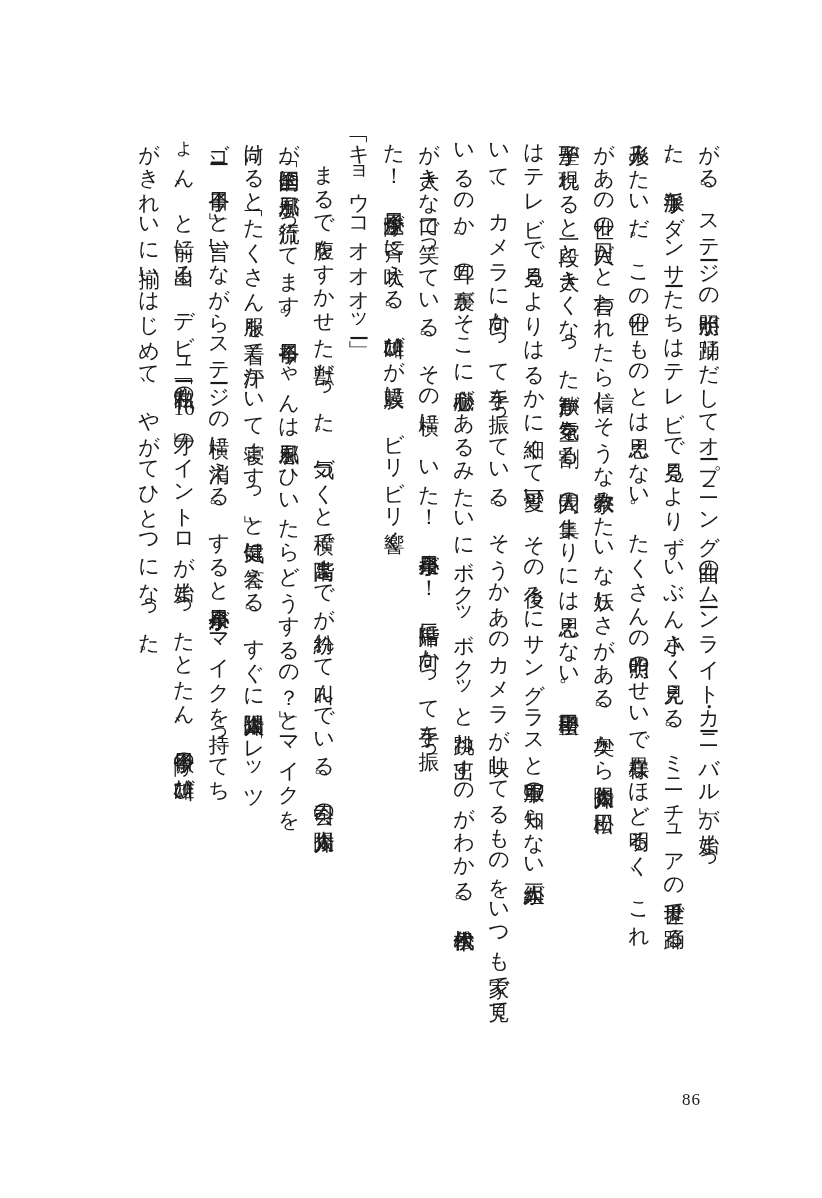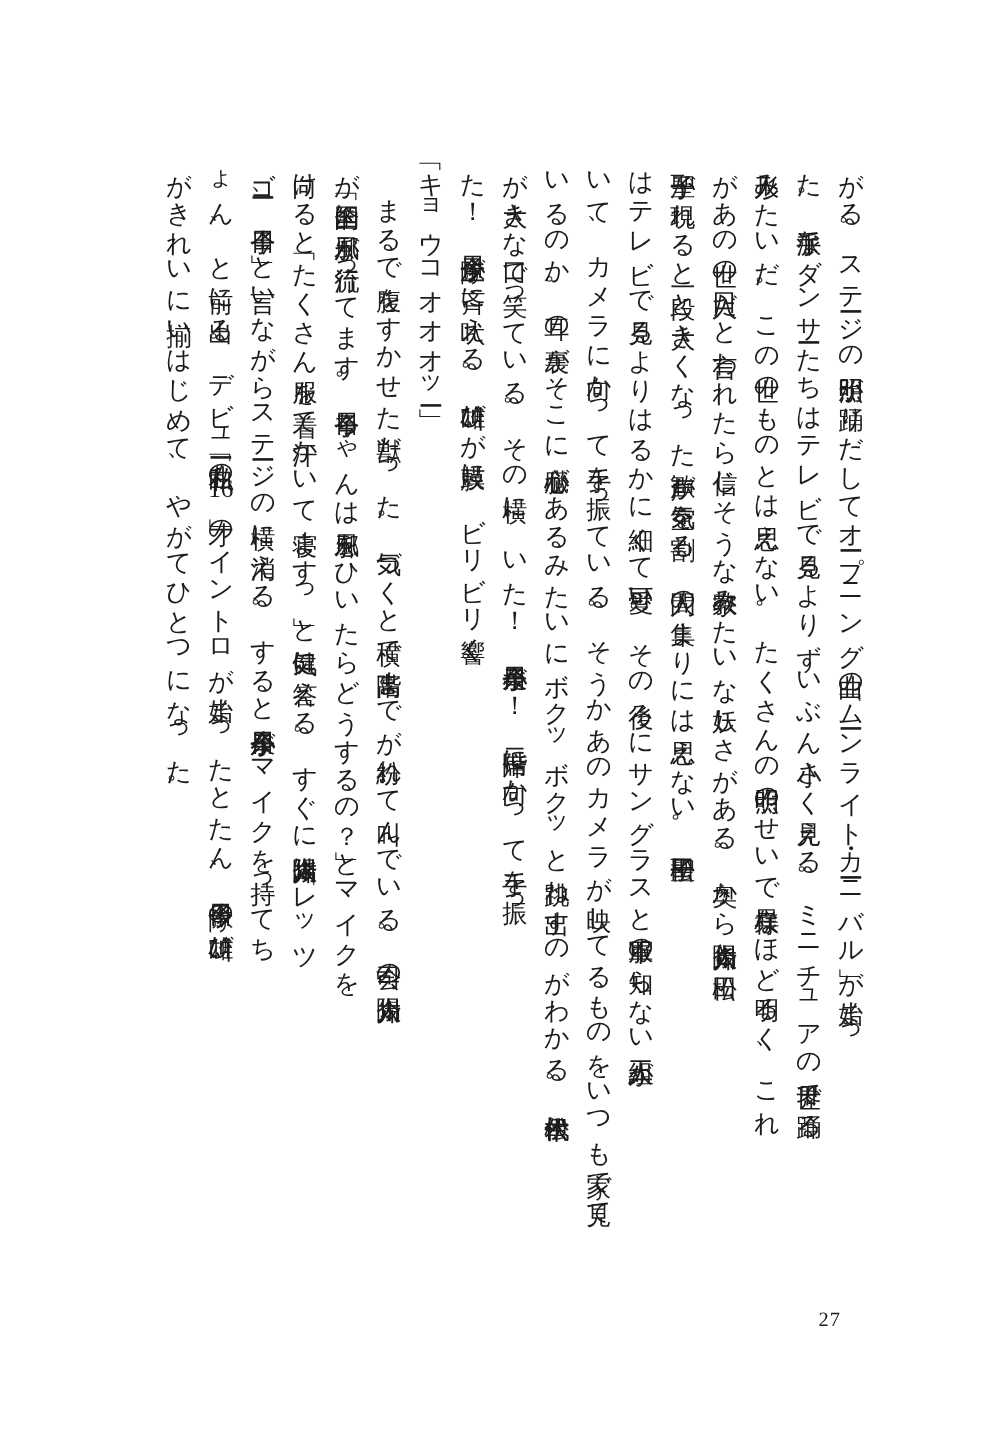--- a/index.html
+++ b/index.html
@@ -65,14 +65,14 @@
       <div class="tline">が大きな口で笑っている。その横に、いた！　小泉今日子だ！　二階席に向かって手を振っ</div>
       <div class="tline">た！　今日子隊が一斉に吠える。雄叫びが鼓膜に、ビリビリ響く。</div>
       <div class="tline">「キョウコオオオッー」</div>
       <div class="tline">　まるで腹をすかせた獣だった。気づくと横で高階までが紛れて叫んでいる。司会の太川陽介</div>
       <div class="tline">が「全国的に風邪が流行ってます。今日子ちゃんは風邪をひいたらどうするの？」とマイクを</div>
       <div class="tline">向けると「たくさん服を着て汗かいて寝ますっ」と健気に答える。すぐに太川陽介は「レッツ</div>
       <div class="tline">ゴー、今日子！」と言いながらステージの横に消える。すると小泉今日子がマイクを持ってち</div>
       <div class="tline">ょん、と前に出る。デビュー曲「私の<span class="tcy">16</span>才」のイントロが始まったとたん、今日子隊の雄叫び</div>
       <div class="tline">がきれいに揃いはじめて、やがてひとつになった。</div>
     </main>
-  <div class="page-number">27</div>
+  <div class="page-number">86</div>
 </div>
 
 </body></html>

